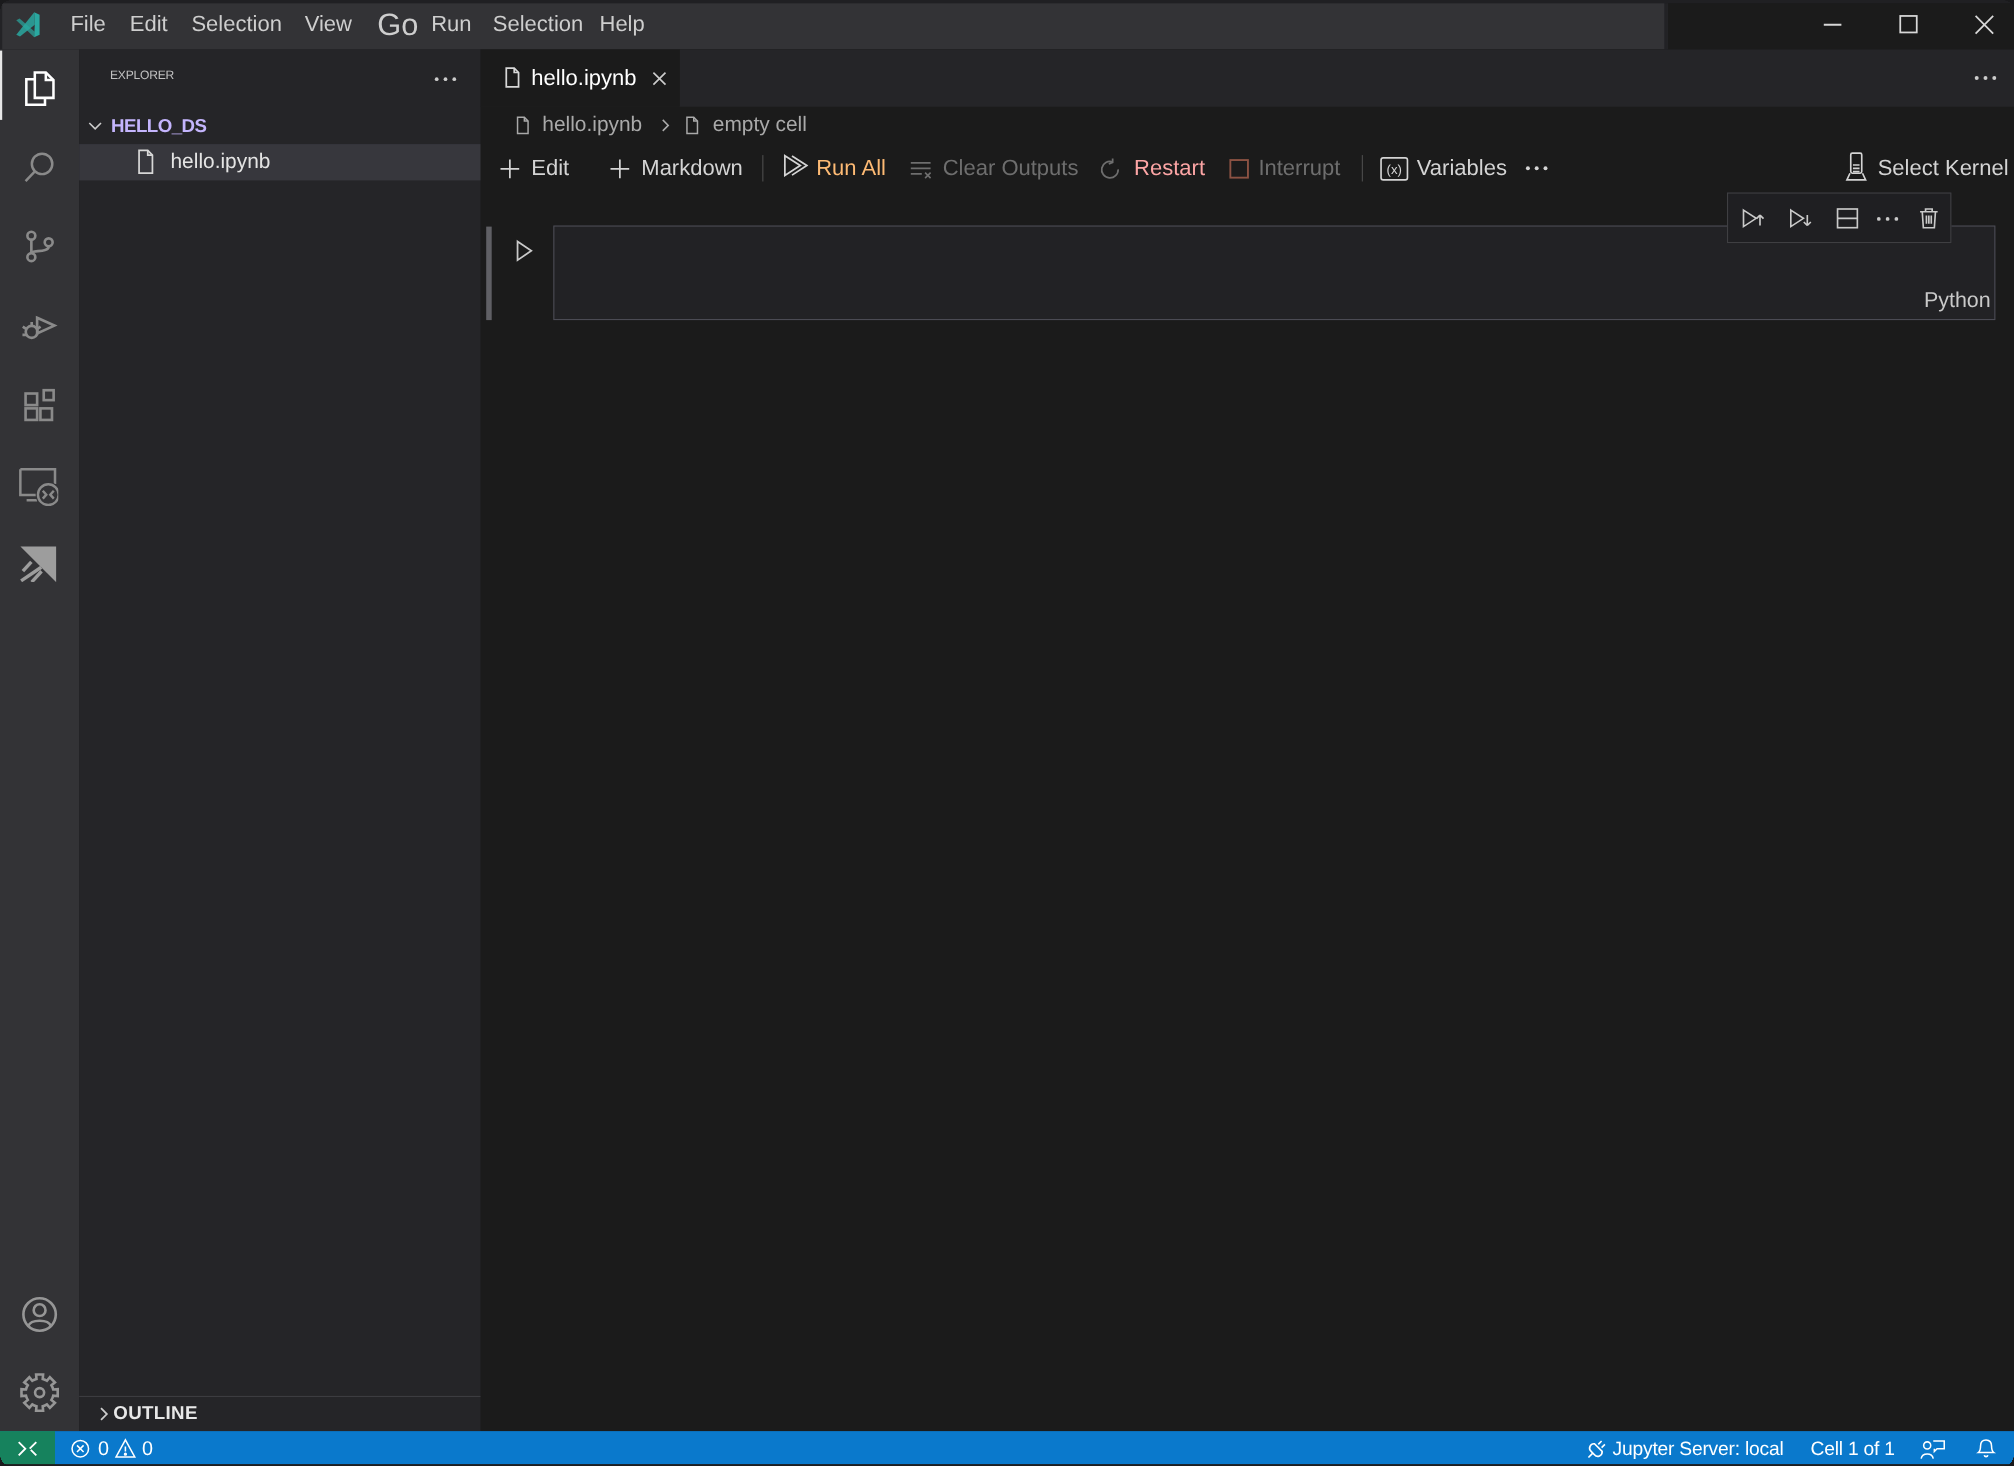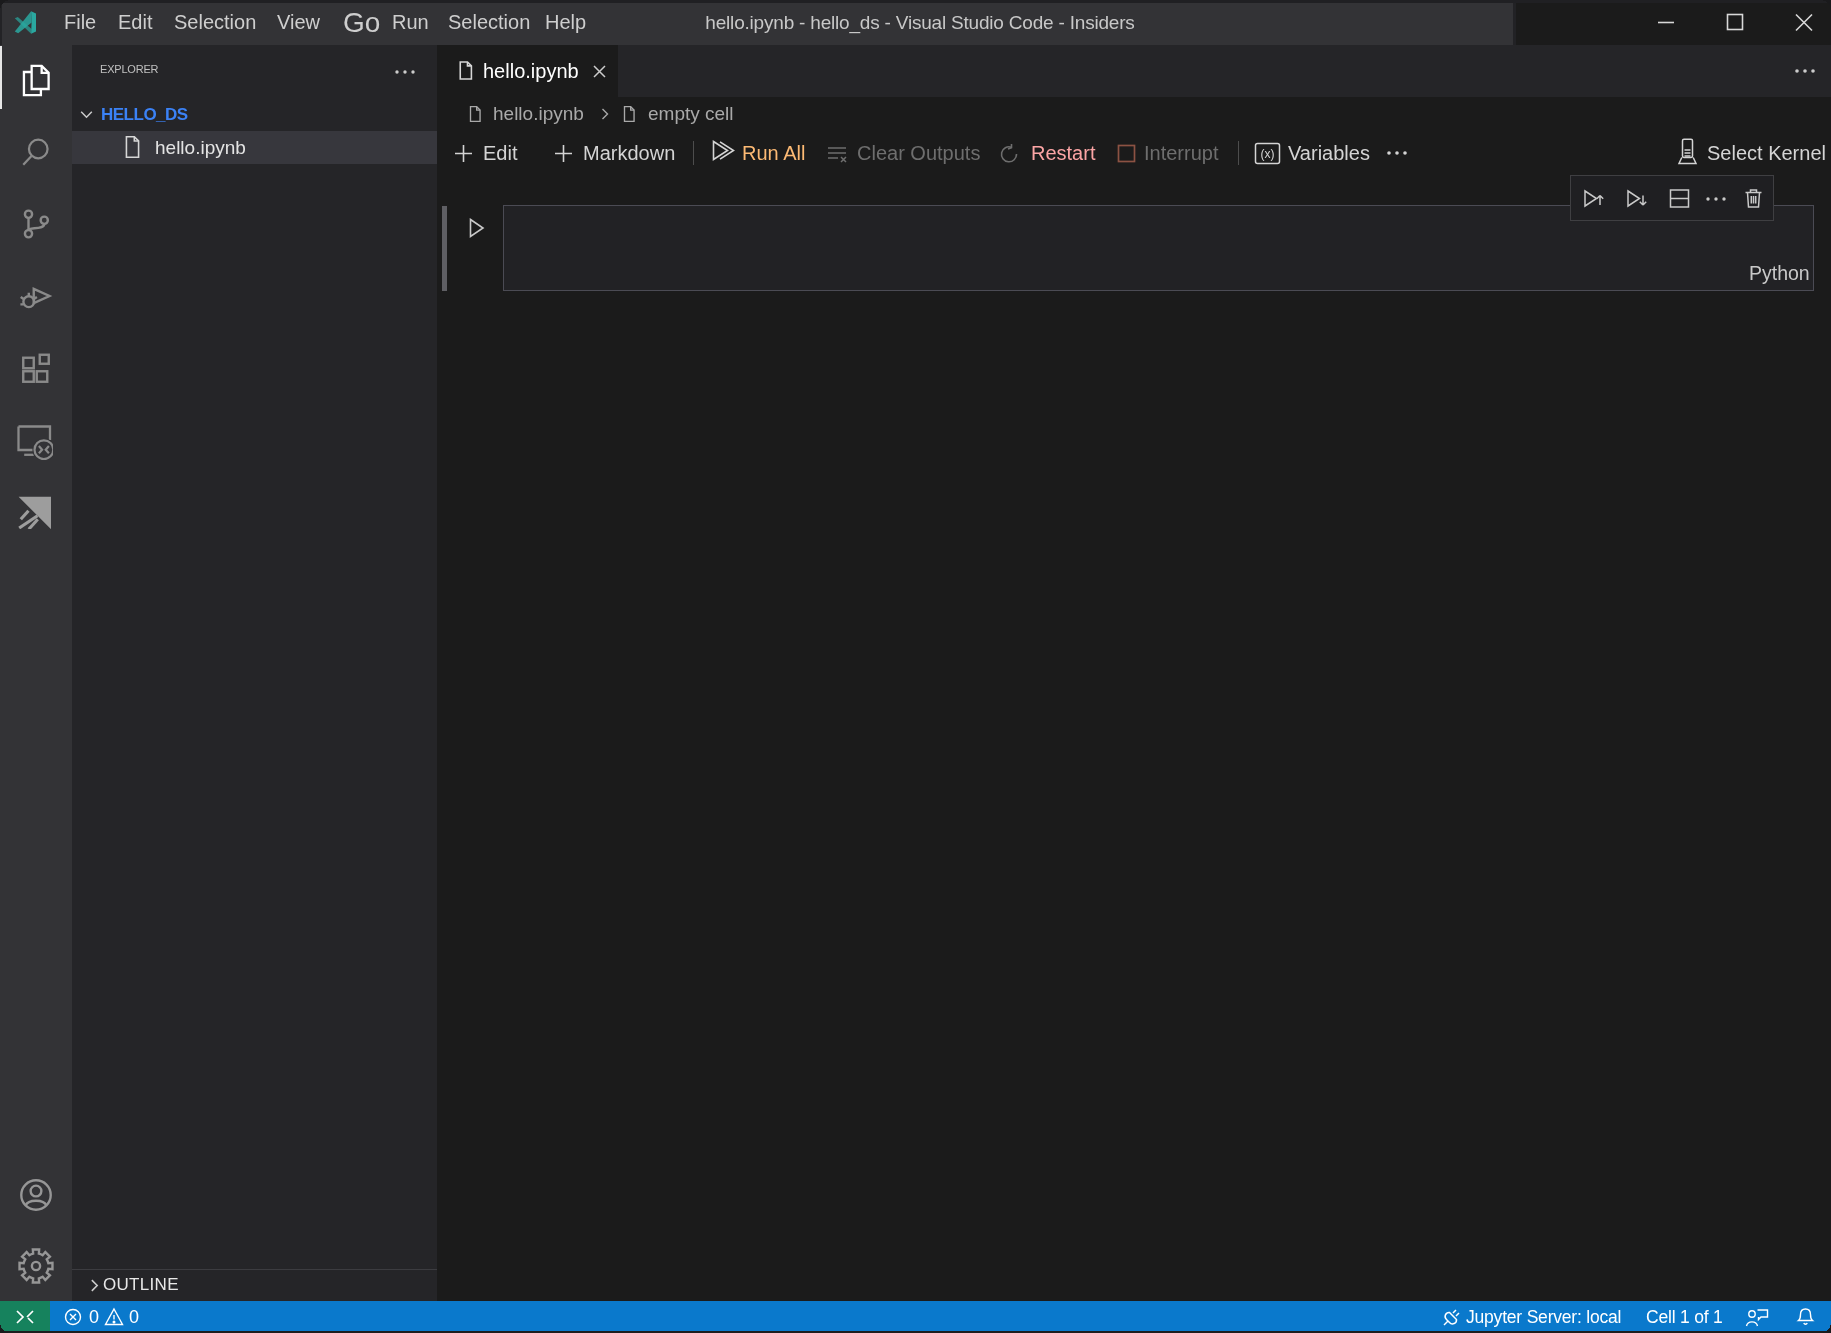--- a/index.html
+++ b/index.html
@@ -17,21 +17,20 @@
     <path d="M1.8 8.3 L4.8 6.9 L18.6 18.9 L18.1 23.8 Z" fill="#2aa8a0" opacity="0.7"></path>
   </svg>
   <span class="abs" style="left:64px;top:0;line-height:45px;font-size:20px;color:#cecece">File</span>
   <span class="abs" style="left:118px;top:0;line-height:45px;font-size:20px;color:#cecece">Edit</span>
   <span class="abs" style="left:174px;top:0;line-height:45px;font-size:20px;color:#cecece">Selection</span>
   <span class="abs" style="left:277px;top:0;line-height:45px;font-size:20px;color:#cecece">View</span>
   <span class="abs" style="left:343px;top:0;line-height:45px;font-size:28px;color:#cecece">Go</span>
   <span class="abs" style="left:392px;top:0;line-height:45px;font-size:20px;color:#cecece">Run</span>
   <span class="abs" style="left:448px;top:0;line-height:45px;font-size:20px;color:#cecece">Selection</span>
   <span class="abs" style="left:545px;top:0;line-height:45px;font-size:20px;color:#cecece">Help</span>
-  <span class="abs" style="left:640px;top:0;width:560px;text-align:center;line-height:45px;font-size:19px;letter-spacing:-0.2px;color:#c8c8c8">hello.ipynb - hello_ds - Visual Studio Code - Insiders</span>
   <svg class="abs" style="left:1657px;top:0" width="160" height="45" viewBox="0 0 160 45">
     <g stroke="#d8d8d8" stroke-width="1.6" fill="none">
       <path d="M1 22.5 H17"></path>
       <rect x="70.5" y="14.5" width="15" height="15"></rect>
       <path d="M139 14.5 L155 30.5 M155 14.5 L139 30.5"></path>
     </g>
   </svg>
   <div class="abs" style="right:0;top:0;width:3px;height:45px;background:#222225"></div>
   <div class="abs" style="left:0;top:0;width:2px;height:45px;background:#232326"></div>
 </div>
@@ -111,35 +110,35 @@
   <span class="abs" style="left:28px;top:18px;font-size:11px;color:#c0c0c0;letter-spacing:-0.2px">EXPLORER</span>
   <svg class="abs" style="left:322px;top:20px" width="22" height="14" viewBox="0 0 22 14" fill="#cccccc">
     <circle cx="3" cy="7" r="1.7"></circle>
       <circle cx="11" cy="7" r="1.7"></circle>
       <circle cx="19" cy="7" r="1.7"></circle>
   </svg>
 
   <svg class="abs" style="left:6px;top:61px" width="17" height="17" viewBox="0 0 16 16" stroke="#cccccc" stroke-width="1.4" fill="none">
     <path d="M3 5.5 L8 10.5 L13 5.5"></path>
   </svg>
-  <span class="abs" style="left:29px;top:53px;height:33px;line-height:33px;font-size:17px;font-weight:bold;letter-spacing:-0.5px;color:#3b82f6">HELLO_DS</span>
+  <span class="abs" style="left:29px;top:53px;height:33px;line-height:33px;font-size:17px;font-weight:bold;letter-spacing:-0.5px;color:#c4b5fd">HELLO_DS</span>
 
   <div class="abs" style="left:0;top:86px;width:365px;height:33px;background:#37373d">
     <svg class="abs" style="left:52px;top:4px" width="17" height="24" viewBox="0 0 14 19" stroke="#d7d7d7" stroke-width="1.3" fill="none">
       <path d="M2 1 H8.5 L12 4.5 V18 H2 Z"></path>
       <path d="M8.5 1 V4.5 H12"></path>
     </svg>
     <span class="abs" style="left:83px;top:0;height:33px;line-height:33px;font-size:19px;color:#e4e4e4">hello.ipynb</span>
   </div>
 
   <div class="abs" style="left:0;top:1224px;width:365px;height:1px;background:#3c3c40"></div>
   <svg class="abs" style="left:14px;top:1232px" width="17" height="17" viewBox="0 0 16 16" stroke="#cccccc" stroke-width="1.5" fill="none">
     <path d="M5.5 3 L10.5 8 L5.5 13"></path>
   </svg>
-  <span class="abs" style="left:31px;top:1224px;height:48px;line-height:32px;font-size:17px;font-weight:normal;color:#e8e8e8;letter-spacing:0.3px">OUTLINE</span>
+  <span class="abs" style="left:31px;top:1224px;height:48px;line-height:32px;font-size:17px;font-weight:bold;color:#e8e8e8;letter-spacing:0.3px">OUTLINE</span>
 </div>
 
 <div class="abs" id="editor" style="left:437px;top:45px;width:1394px;height:1256px;background:#1b1b1b;">
 
   <div class="abs" style="left:0;top:0;width:1394px;height:52px;background:#252528"></div>
   <div class="abs" style="left:0;top:0;width:181px;height:52px;background:#1b1b1b">
     <svg class="abs" style="left:18px;top:15px" width="21" height="21" viewBox="0 0 16 16" stroke="#d7d7d7" stroke-width="1.2" fill="none">
       <path d="M4 1.5 H9.5 L12.5 4.5 V14.5 H4 Z"></path>
       <path d="M9.5 1.5 V4.5 H12.5"></path>
     </svg>

